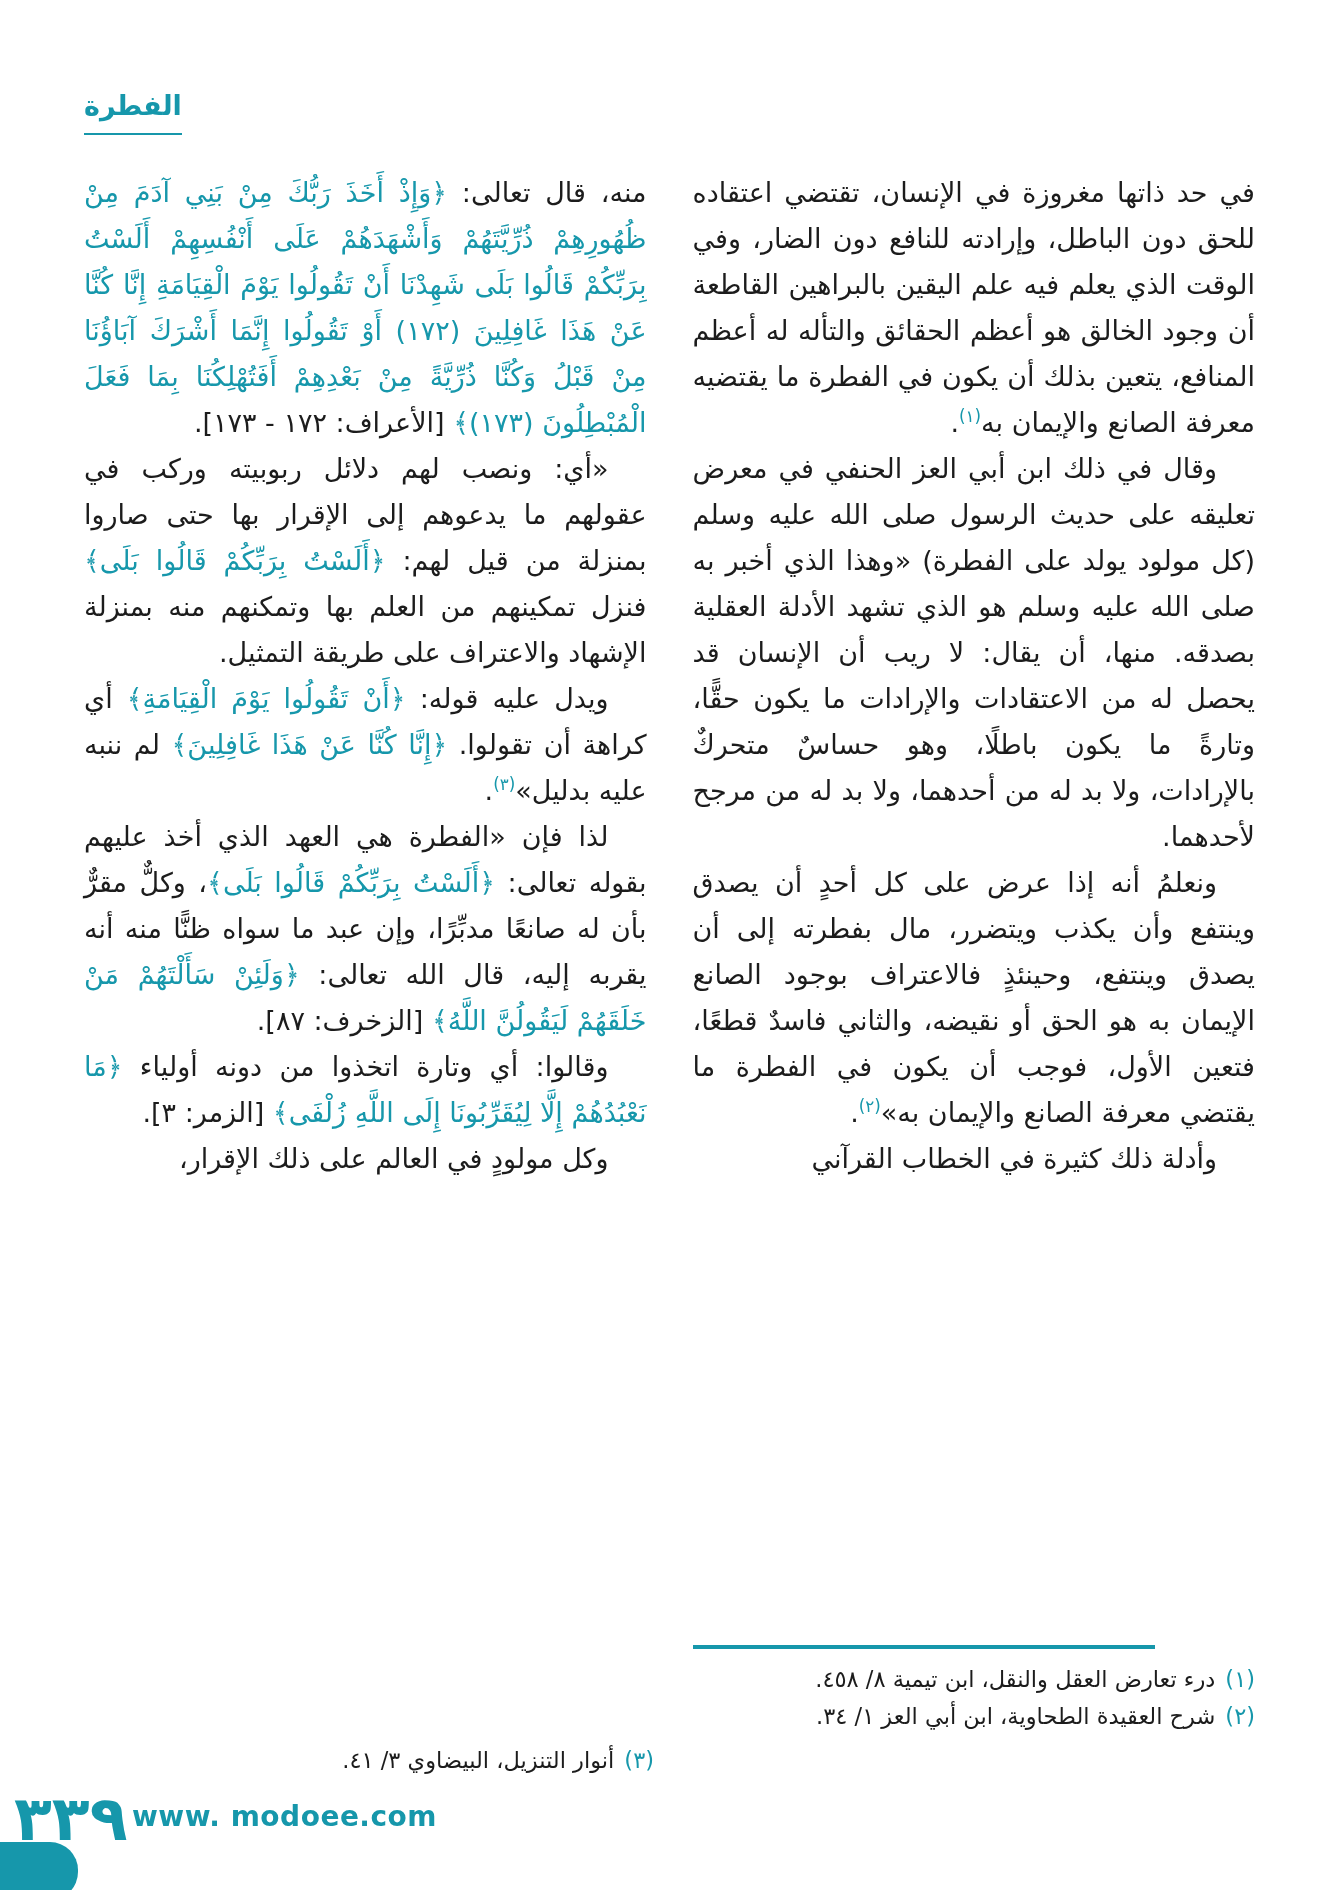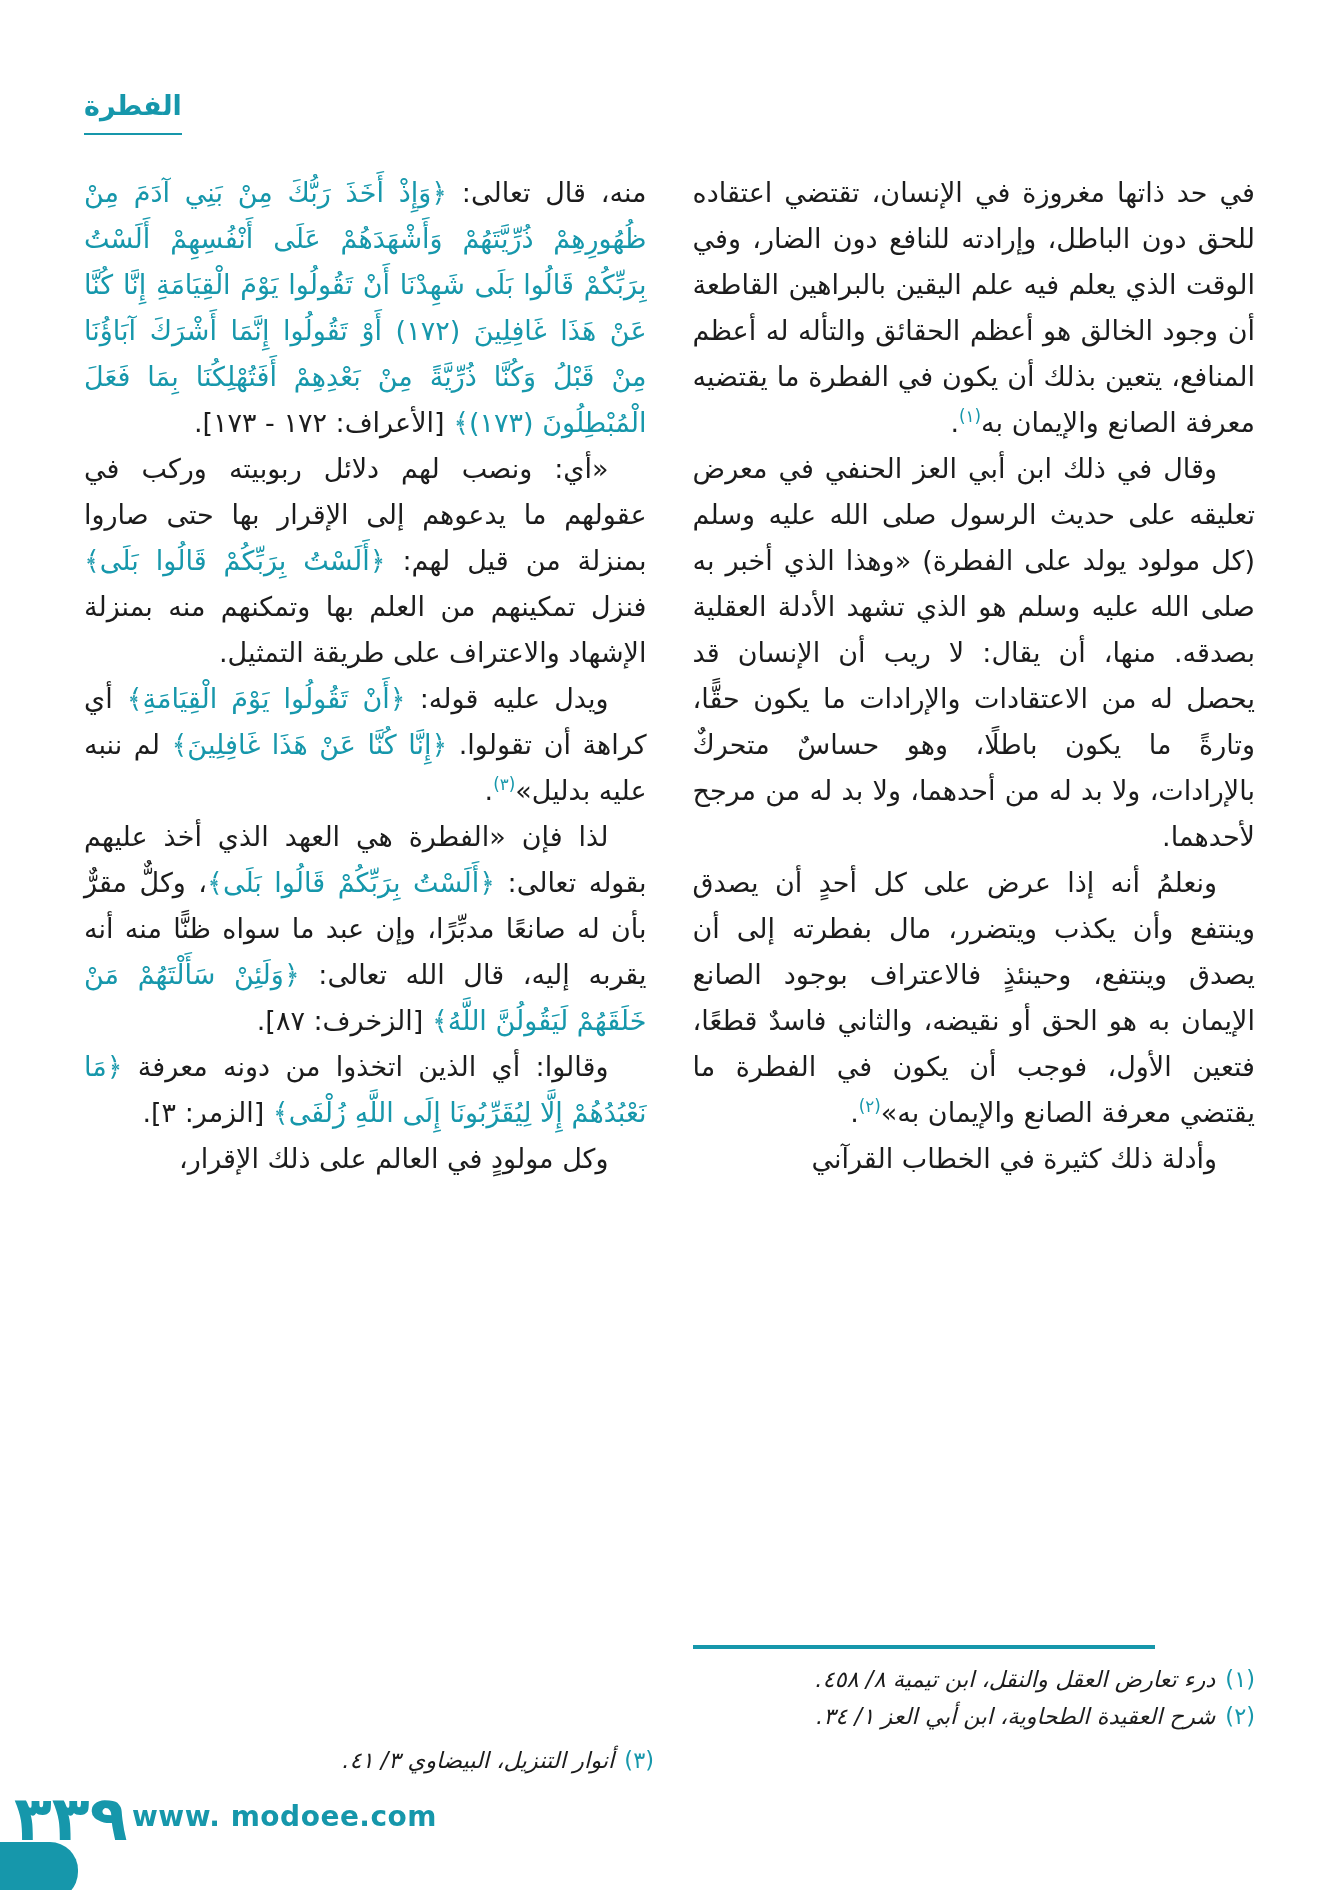--- a/index.html
+++ b/index.html
@@ -55,21 +55,21 @@
   .footnotes { font-size: 22.5px; line-height: 37px; }
   .footnotes-right { position: absolute; right: 84px; width: 562px; top: 1645px; }
   .footnotes-left  { position: absolute; left: 92px;  width: 562px; top: 1742px; }
   .footnote-rule {
     width: 462px;
     height: 3.5px;
     background: var(--accent);
     margin: 0 auto 12px 0; 
   }
   .fn-num { color: var(--accent); margin-left: 10px; }
-  .fn-text { color: var(--ink); font-style: italic; }
+  .fn-text { color: var(--ink); }
   
   .page-number {
     position: absolute;
     left: 14px;
     top: 1782px;
     color: var(--accent);
     font-size: 62px;
     font-weight: bold;
   }
   .corner-tab {
@@ -106,21 +106,21 @@
         <p class="para noindent"><span class="seg-n">في حد ذاتها مغروزة في الإنسان، تقتضي اعتقاده للحق دون الباطل، وإرادته للنافع دون الضار، وفي الوقت الذي يعلم فيه علم اليقين بالبراهين القاطعة أن وجود الخالق هو أعظم الحقائق والتأله له أعظم المنافع، يتعين بذلك أن يكون في الفطرة ما يقتضيه معرفة الصانع والإيمان به</span><span class="seg-sup">(١)</span><span class="seg-n">.</span></p>
         <p class="para"><span class="seg-n">وقال في ذلك ابن أبي العز الحنفي في معرض تعليقه على حديث الرسول صلى الله عليه وسلم </span><span class="seg-b">(كل مولود يولد على الفطرة)</span><span class="seg-n"> «وهذا الذي أخبر به صلى الله عليه وسلم هو الذي تشهد الأدلة العقلية بصدقه. منها، أن يقال: لا ريب أن الإنسان قد يحصل له من الاعتقادات والإرادات ما يكون حقًّا، وتارةً ما يكون باطلًا، وهو حساسٌ متحركٌ بالإرادات، ولا بد له من أحدهما، ولا بد له من مرجح لأحدهما.</span></p>
         <p class="para"><span class="seg-n">ونعلمُ أنه إذا عرض على كل أحدٍ أن يصدق وينتفع وأن يكذب ويتضرر، مال بفطرته إلى أن يصدق وينتفع، وحينئذٍ فالاعتراف بوجود الصانع الإيمان به هو الحق أو نقيضه، والثاني فاسدٌ قطعًا، فتعين الأول، فوجب أن يكون في الفطرة ما يقتضي معرفة الصانع والإيمان به»</span><span class="seg-sup">(٢)</span><span class="seg-n">.</span></p>
         <p class="para"><span class="seg-n">وأدلة ذلك كثيرة في الخطاب القرآني</span></p>
       </section>
     <section class="col col-left">
         <p class="para noindent"><span class="seg-n">منه، قال تعالى: </span><span class="seg-q">﴿وَإِذْ أَخَذَ رَبُّكَ مِنْ بَنِي آدَمَ مِنْ ظُهُورِهِمْ ذُرِّيَّتَهُمْ وَأَشْهَدَهُمْ عَلَى أَنْفُسِهِمْ أَلَسْتُ بِرَبِّكُمْ قَالُوا بَلَى شَهِدْنَا أَنْ تَقُولُوا يَوْمَ الْقِيَامَةِ إِنَّا كُنَّا عَنْ هَذَا غَافِلِينَ (١٧٢) أَوْ تَقُولُوا إِنَّمَا أَشْرَكَ آبَاؤُنَا مِنْ قَبْلُ وَكُنَّا ذُرِّيَّةً مِنْ بَعْدِهِمْ أَفَتُهْلِكُنَا بِمَا فَعَلَ الْمُبْطِلُونَ (١٧٣)﴾</span><span class="seg-n"> [الأعراف: ١٧٢ - ١٧٣].</span></p>
         <p class="para"><span class="seg-n">«أي: ونصب لهم دلائل ربوبيته وركب في عقولهم ما يدعوهم إلى الإقرار بها حتى صاروا بمنزلة من قيل لهم: </span><span class="seg-q">﴿أَلَسْتُ بِرَبِّكُمْ قَالُوا بَلَى﴾</span><span class="seg-n"> فنزل تمكينهم من العلم بها وتمكنهم منه بمنزلة الإشهاد والاعتراف على طريقة التمثيل.</span></p>
         <p class="para"><span class="seg-n">ويدل عليه قوله: </span><span class="seg-q">﴿أَنْ تَقُولُوا يَوْمَ الْقِيَامَةِ﴾</span><span class="seg-n"> أي كراهة أن تقولوا. </span><span class="seg-q">﴿إِنَّا كُنَّا عَنْ هَذَا غَافِلِينَ﴾</span><span class="seg-n"> لم ننبه عليه بدليل»</span><span class="seg-sup">(٣)</span><span class="seg-n">.</span></p>
         <p class="para"><span class="seg-n">لذا فإن «الفطرة هي العهد الذي أخذ عليهم بقوله تعالى: </span><span class="seg-q">﴿أَلَسْتُ بِرَبِّكُمْ قَالُوا بَلَى﴾</span><span class="seg-n">، وكلٌّ مقرٌّ بأن له صانعًا مدبِّرًا، وإن عبد ما سواه ظنًّا منه أنه يقربه إليه، قال الله تعالى: </span><span class="seg-q">﴿وَلَئِنْ سَأَلْتَهُمْ مَنْ خَلَقَهُمْ لَيَقُولُنَّ اللَّهُ﴾</span><span class="seg-n"> [الزخرف: ٨٧].</span></p>
-        <p class="para"><span class="seg-n">وقالوا: أي الذين اتخذوا من دونه معرفة </span><span class="seg-q">﴿مَا نَعْبُدُهُمْ إِلَّا لِيُقَرِّبُونَا إِلَى اللَّهِ زُلْفَى﴾</span><span class="seg-n"> [الزمر: ٣].</span></p>
+        <p class="para"><span class="seg-n">وقالوا: أي وتارة اتخذوا من دونه أولياء </span><span class="seg-q">﴿مَا نَعْبُدُهُمْ إِلَّا لِيُقَرِّبُونَا إِلَى اللَّهِ زُلْفَى﴾</span><span class="seg-n"> [الزمر: ٣].</span></p>
         <p class="para"><span class="seg-b">وكل مولودٍ في العالم على ذلك الإقرار،</span></p>
       </section>
   </div>
 
   <div class="footnotes footnotes-right">
     <div class="footnote-rule"></div>
     <div class="footnote">
       <span class="fn-num">(١)</span><span class="fn-text">درء تعارض العقل والنقل، ابن تيمية ٨/ ٤٥٨.</span>
     </div>
     <div class="footnote">

